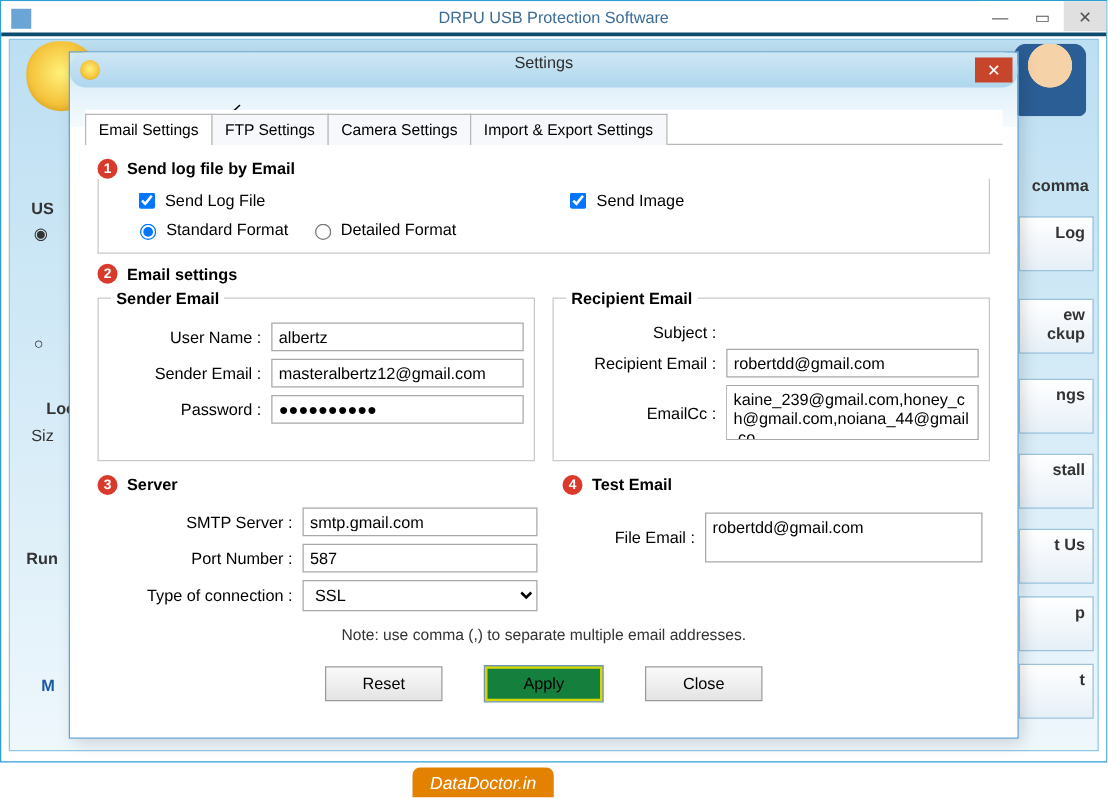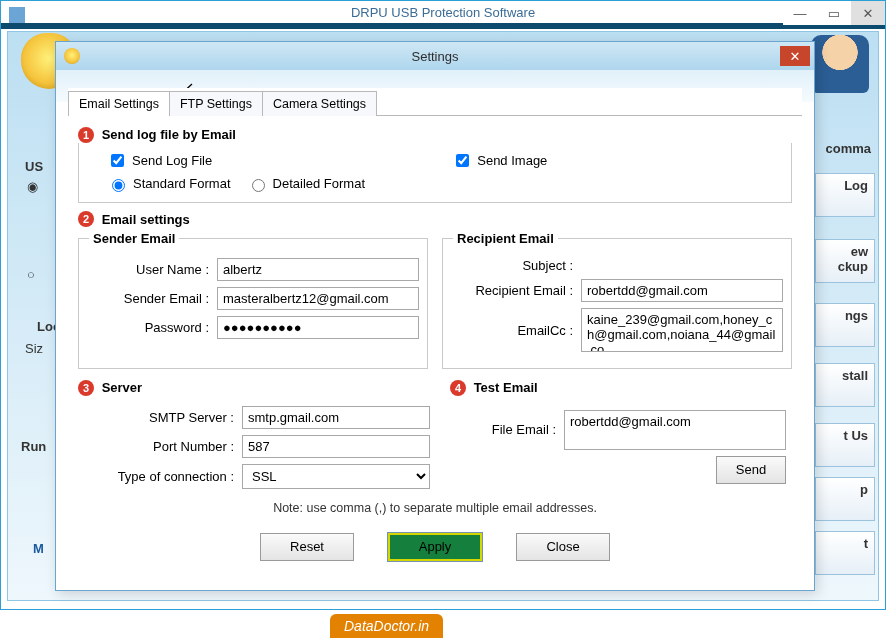--- a/index.html
+++ b/index.html
@@ -17,21 +17,21 @@
   .main-window {
     position: absolute; left: 0; top: 0; width: 886px; height: 610px;
     border: 1px solid #2ca0d6;
     background: #fff;
   }
   .main-titlebar {
     height: 28px;
     background: #fff;
     display: flex; align-items: center; justify-content: center;
     position: relative;
-    border-bottom: 6px solid #0c4a6e;
+    border-bottom: 3px solid #0c4a6e;
   }
   .main-title { color: #3b6c96; font-size: 13px; }
   .main-titlebar .left-icon {
     position: absolute; left: 8px; top: 6px; width: 16px; height: 16px;
     background: #6aa5d6;
   }
   .winbtns {
     position: absolute; right: 0; top: 0; display: flex;
   }
   .winbtn {
@@ -74,22 +74,23 @@
 
   
   .dialog {
     position:absolute; left:54px; top:40px; width:760px; height:550px;
     border:1px solid #6aa5d0;
     background: linear-gradient(#cfe7f5,#f5fbfe 60px, #fff 60px);
     box-shadow: 3px 3px 12px rgba(0,0,0,.15);
   }
   .dlg-titlebar {
     height:28px; position:relative;
-    display:flex; align-items:center; justify-content:center;
+    display:flex; align-items:flex-start; justify-content:center;
     background:linear-gradient(#cfe7f5,#aed6ed);
+    border-radius:12px;
   }
   .dlg-title { color:#2d2d2d; font-size:13px; }
   .dlg-icon {
     position:absolute; left:8px; top:6px; width:16px; height:16px;
     background: radial-gradient(circle at 50% 45%, #fff27a 0%, #f5c33c 60%, #b68200 100%);
     border-radius:50%;
   }
   .dlg-close {
     position:absolute; right:4px; top:4px; width:30px; height:20px;
     background:#c7452b; color:#fff; display:flex; align-items:center; justify-content:center;
@@ -219,20 +220,21 @@
           <path d="M38 2 L8 30 M8 30 l8 -3 M8 30 l3 -8" stroke="#000" stroke-width="1.3" fill="none"></path>
         </svg>
     </div>
 
     <div class="dlg-body">
 
       <div class="tabs">
         <div class="tab active">Email Settings</div>
         <div class="tab">FTP Settings</div>
         <div class="tab">Camera Settings</div>
+        <div class="tab">Import &amp; Export Settings</div>
       </div>
 
       <div class="content">
 
         <div class="frame-head">
           <span class="num-badge">1</span>
           <span class="section-title">Send log file by Email</span>
         </div>
         <div class="log-block">
           <div class="inline-opts" style="margin-bottom:6px;">
@@ -319,23 +321,20 @@
           <div class="col">
             <div class="frame-head">
               <span class="num-badge">4</span>
               <span class="section-title">Test Email</span>
             </div>
             <div style="padding:8px 6px 0 6px;">
               <div class="fld">
                   <label style="width:100px;">File Email :</label>
                 <textarea style="height: 40px;" id="testbox">robertdd@gmail.com</textarea>
                 </div>
-              <div style="text-align:right; margin-top:6px;">
-                <button class="btn send">Send</button>
-              </div>
             </div>
           </div>
         </div>
 
         <div class="note">Note: use comma (,) to separate multiple email addresses.</div>
 
         <div class="btnrow">
           <button class="btn">Reset</button>
           <button class="btn apply">Apply</button>
           <button class="btn">Close</button>

